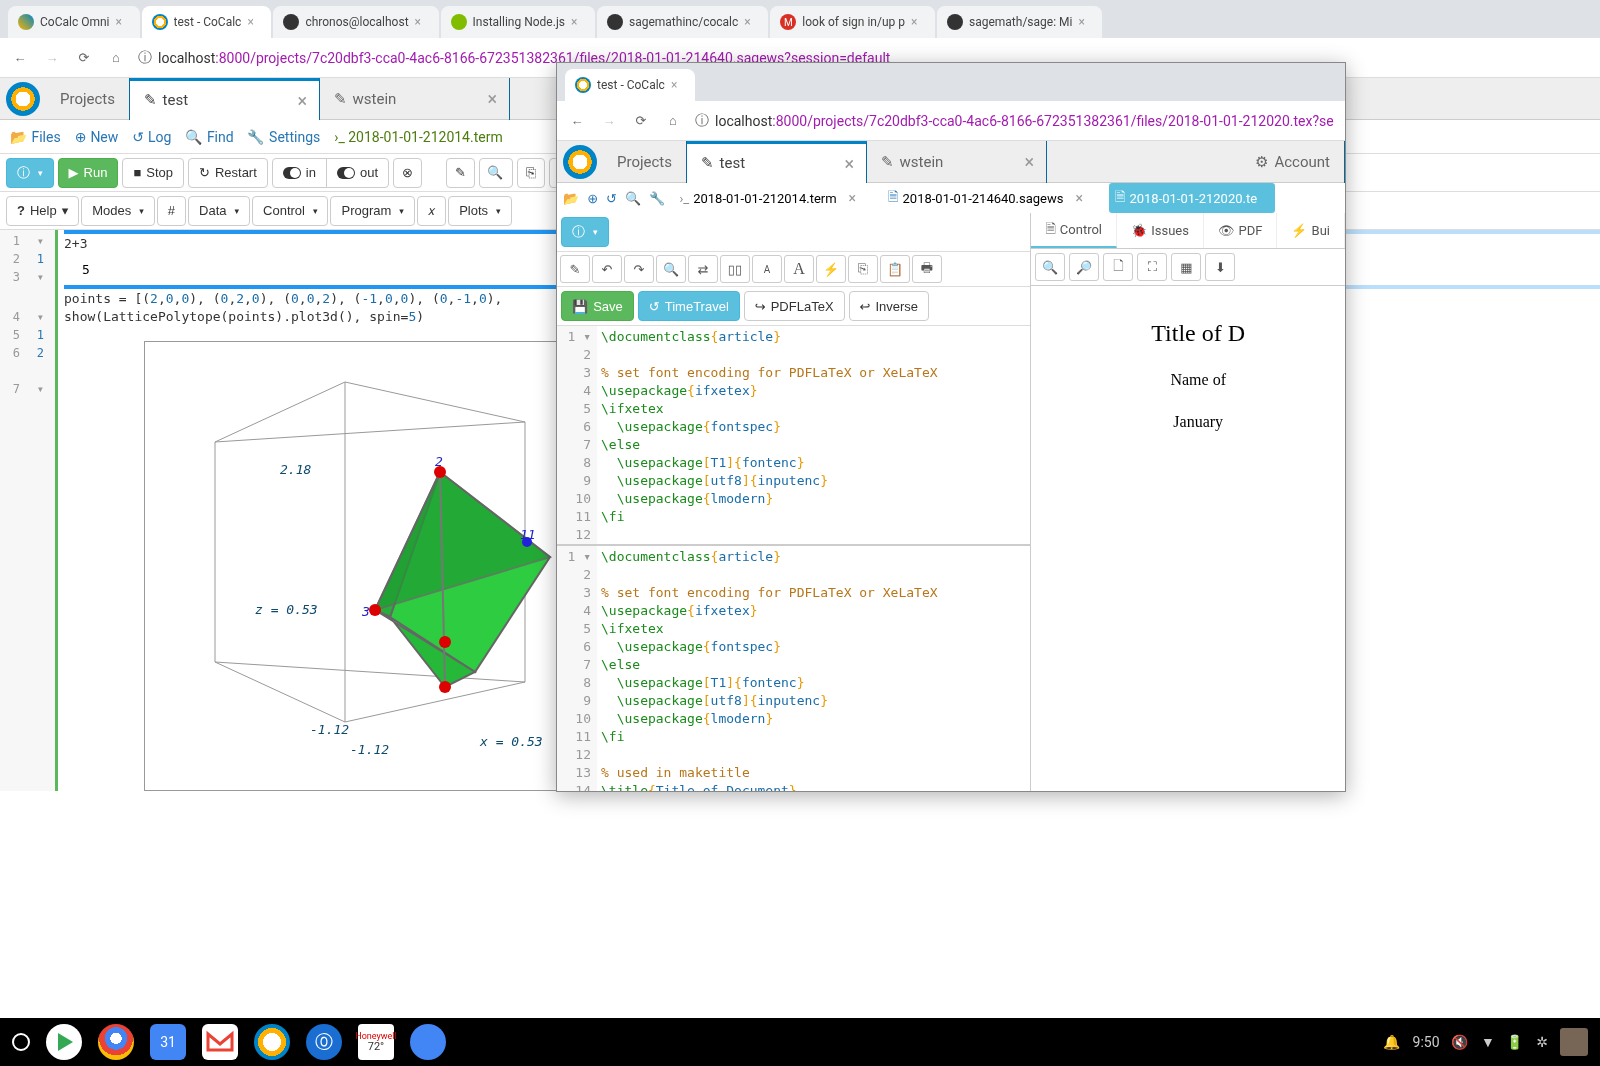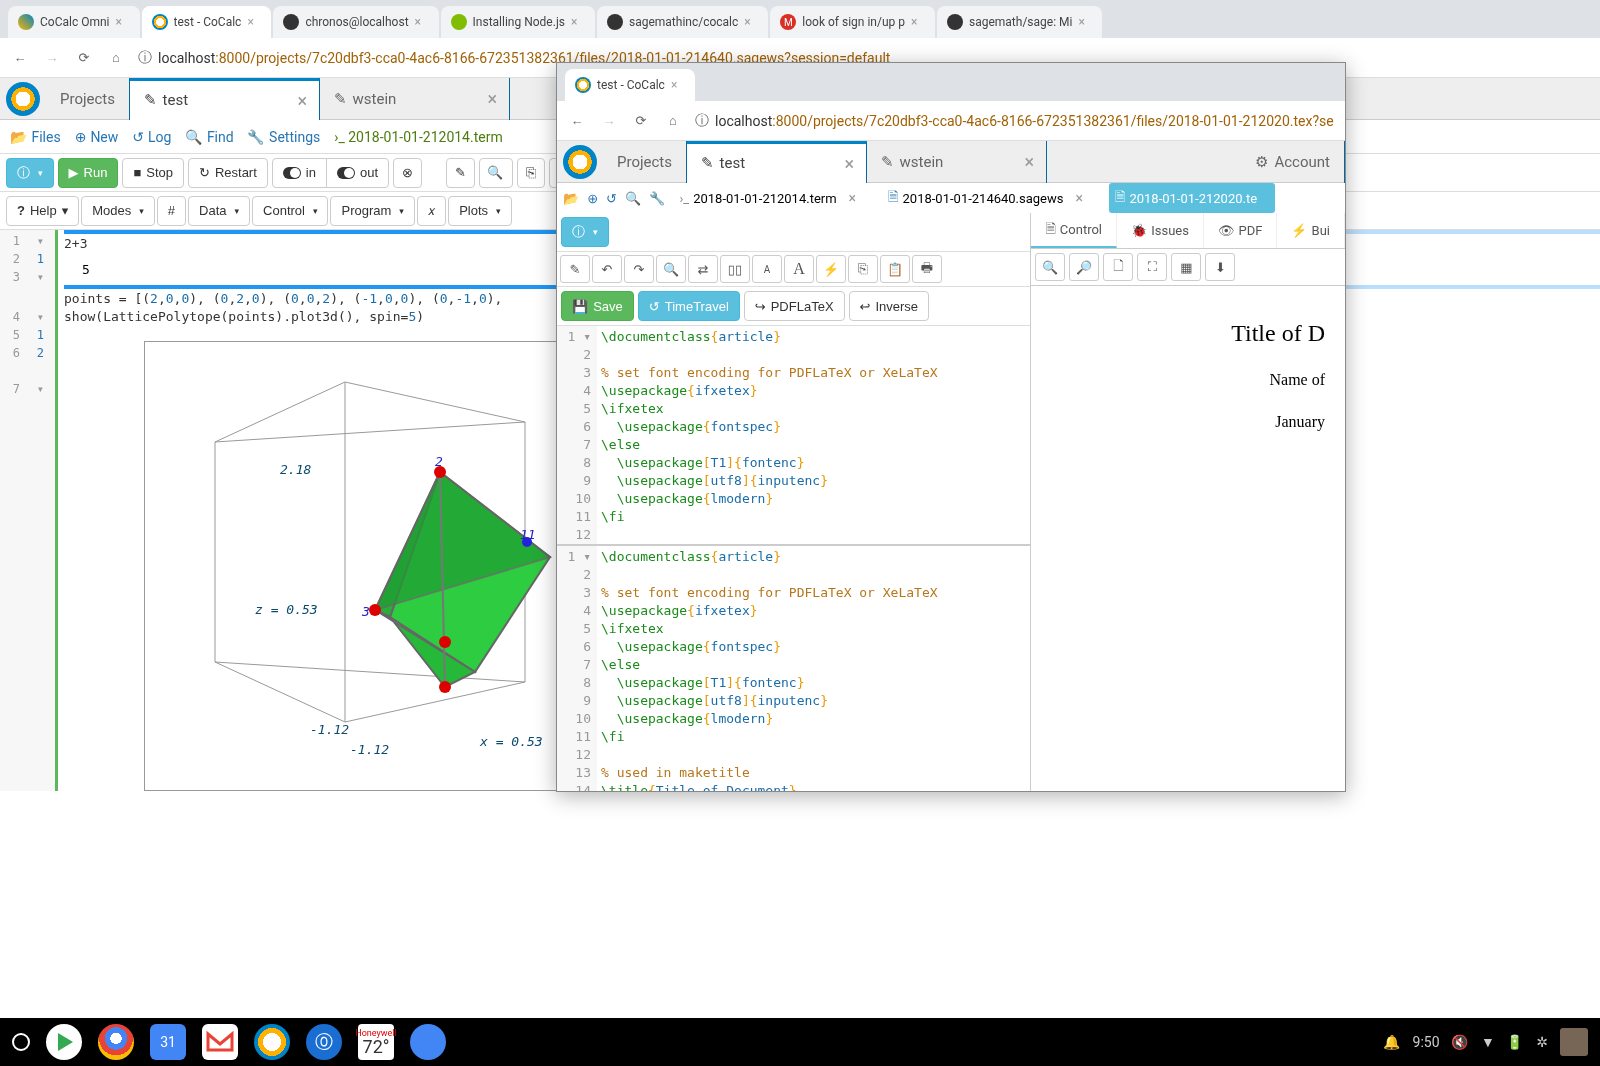--- a/index.html
+++ b/index.html
@@ -10,21 +10,21 @@
 .chrome-tab { height: 32px; background: #f2f3f5; border-radius: 8px 8px 0 0; padding: 0 10px; display: flex; align-items: center; gap: 6px; font-size: 12px; color: #444; margin-right: 2px; position: relative; max-width: 180px; }
 .chrome-tab.active { background: #fff; }
 .chrome-tab .favicon { width: 16px; height: 16px; border-radius: 50%; background: #eee; flex-shrink: 0; }
 .chrome-tab .tab-title { white-space: nowrap; overflow: hidden; text-overflow: ellipsis; flex: 1; }
 .chrome-tab .tab-close { width: 14px; height: 14px; opacity: .5; flex-shrink: 0; }
 
 .chrome-toolbar { height: 40px; background: #fff; border-bottom: 1px solid #ddd; display: flex; align-items: center; padding: 0 10px; gap: 12px; }
 .chrome-nav-btn { width: 20px; height: 20px; display: flex; align-items: center; justify-content: center; color: #666; }
 .chrome-url { flex: 1; font-size: 14px; color: #666; display: flex; align-items: center; gap: 6px; }
 .chrome-url .host { color: #333; }
-.chrome-url .path { color: #a16207; }
+.chrome-url .path { color: #a21caf; }
 
 
 .cocalc-top { height: 42px; background: #eee; display: flex; align-items: center; border-bottom: 1px solid #ccc; }
 .cocalc-logo { width: 34px; height: 34px; margin: 0 6px; border-radius: 50%; background: radial-gradient(circle,#fff 35%,#ffb000 35%,#ffb000 55%,#0084c8 55%); border: 2px solid #0084c8; }
 .cc-tab { padding: 0 14px; height: 42px; display: flex; align-items: center; gap: 6px; font-size: 15px; color: #666; border-right: 1px solid #0369a1; position: relative; }
 .cc-tab.active { background: #fff; border-top: 3px solid #0084c8; color: #444; }
 .cc-tab .close { position: absolute; right: 12px; font-size: 18px; color: #999; }
 
 
 .file-bar { height: 34px; display: flex; align-items: center; gap: 14px; padding: 0 10px; border-bottom: 1px solid #ddd; background: #fff; }
@@ -84,21 +84,21 @@
 .tex-code { flex: 1; padding: 2px 4px; line-height: 18px; white-space: pre; }
 .tx-cmd { color: #1a8a1a; margin-top: 12px; }
 .tx-br { color: #e69900; }
 .tx-arg { color: #1a6da8; }
 .tx-comment { color: #b8761a; }
 
 .preview-tabs { display: flex; border-bottom: 1px solid #ccc; background: #fff; height: 36px; }
 .pv-tab { padding: 8px 14px; font-size: 13px; color: #555; border-right: 1px solid #eee; display: flex; align-items: center; gap: 4px; }
 .pv-tab.active { border-bottom: 2px solid #5bc0de; }
 .preview-toolbar { display: flex; gap: 4px; padding: 4px; border-bottom: 1px solid #ccc; }
-.preview-body { flex: 1; padding: 34px 20px 20px 40px; font-family: "Times New Roman", serif; text-align: right; }
+.preview-body { flex: 1; padding: 34px 20px 20px 40px; font-family: "Times New Roman", serif; text-align: center; }
 .preview-title { font-size: 24px; margin-bottom: 24px; }
 .preview-author { font-size: 16px; margin-bottom: 24px; }
 .preview-date { font-size: 16px; }
 
 
 .taskbar { position: absolute; bottom: 0; left: 0; right: 0; height: 48px; background: #000; display: flex; align-items: center; padding: 0 12px; gap: 16px; }
 .tb-icon { width: 36px; height: 36px; border-radius: 50%; background: #444; }
 .tb-right { margin-left: auto; display: flex; align-items: center; gap: 12px; color: #ccc; font-size: 14px; }
 
 svg { display: block; }
@@ -467,21 +467,21 @@
   <div class="tb-icon" style="background:#4285f4;color:#fff;display:flex;align-items:center;justify-content:center;border-radius:6px;font-size:14px">31</div>
   <div class="tb-icon" style="background:#fff;border-radius:6px">
       <svg width="36" height="36">
         <path d="M6 10 L18 20 L30 10 L30 26 L6 26 Z" fill="none" stroke="#ea4335" stroke-width="3"></path>
       </svg>
     </div>
   <div class="tb-icon" style="background:radial-gradient(circle,#fff 35%,#ffb000 35%,#ffb000 55%,#0084c8 55%)"></div>
   <div class="tb-icon" style="background:#1a6dd1;color:#fff;display:flex;align-items:center;justify-content:center;font-size:18px">⓪</div>
   <div class="tb-icon" style="background:#fff;border-radius:4px;font-size:9px;color:#d00;display:flex;flex-direction:column;align-items:center;justify-content:center;line-height:1">
       <span>Honeywell</span>
-      <span style="color:#333;font-size:18px">72°</span>
+      <span style="color:#333;font-size:11px">72°</span>
     </div>
   <div class="tb-icon" style="background:#4285f4"></div>
   <div class="tb-right">
     <span>🔔</span>
     <span>9:50</span>
     <span>🔇</span>
     <span>▼</span>
     <span>🔋</span>
     <span>✲</span>
     <span style="width:28px;height:28px;background:#765;border-radius:3px;display:inline-block"></span>

